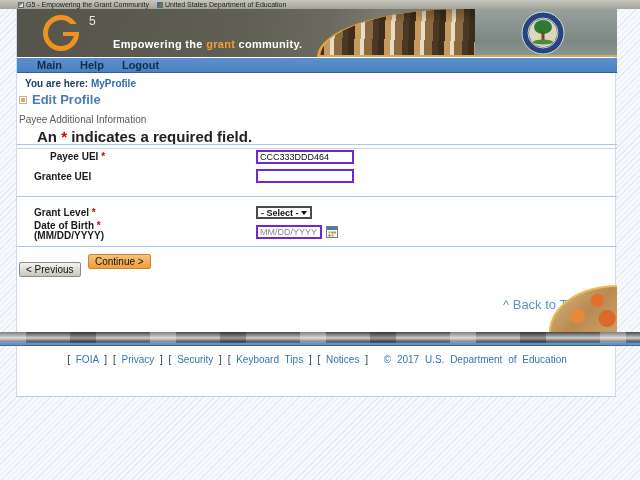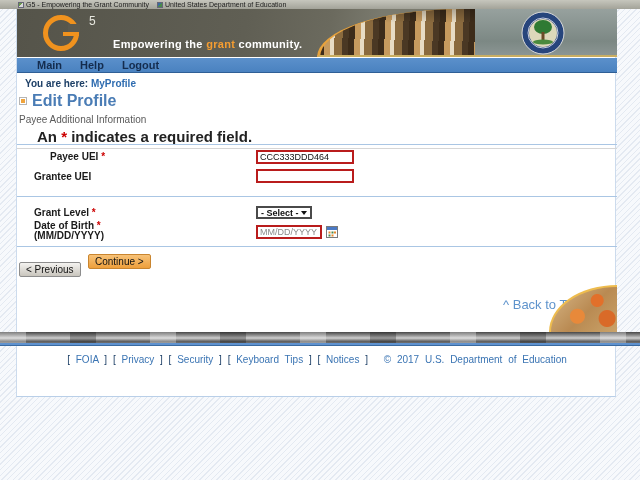--- a/index.html
+++ b/index.html
@@ -78,35 +78,35 @@
     background:linear-gradient(180deg,#5b90cb,#4a82c0);
     border-bottom:1px solid #2f movie62;
     border-bottom:1px solid #2f5f96;
     display:flex; align-items:center; gap:18px; padding-left:20px;
   }
   .nav-item { font-size:11px; font-weight:bold; color:#142c4e; cursor:pointer; }
 
   
   .breadcrumb { position:absolute; left:8px; top:69px; font-size:10px; font-weight:bold; color:#1d3f66; }
   .breadcrumb a { color:#2e6cb0; text-decoration:none; }
-  .page-title { position:absolute; left:2px; top:83px; font-size:16px; font-weight:bold; color:#4a7cb5; display:flex; align-items:center; gap:5px; }
+  .page-title { position:absolute; left:2px; top:83px; font-size:13px; font-weight:bold; color:#4a7cb5; display:flex; align-items:center; gap:5px; }
   .bullet-icon { width:8px; height:8px; background:#f0a43c; border:1px solid #b5b5b5; box-shadow:inset 0 0 0 1px #fff; display:inline-block; }
   .section-title { position:absolute; left:2px; top:105px; font-size:10px; color:#5a5a5a; }
   .required-note { position:absolute; left:20px; top:119px; font-size:15px; font-weight:bold; color:#222; }
   .star { color:#cc0000; }
 
   
   .sep-blue { position:absolute; left:0; width:600px; height:0; border-top:1px solid #aac6e4; }
   .sep-gray { position:absolute; left:0; width:600px; height:0; border-top:1px solid #d6d6d6; }
 
   
   .f-label { position:absolute; left:17px; font-size:10px; font-weight:bold; color:#1a1a1a; line-height:10px; }
   .text-input {
     position:absolute; left:239px; width:98px; height:14px;
-    border:2px solid #b91c1c; font-family:"Liberation Sans",sans-serif; font-size:9px; padding:0 2px; color:#111;
+    border:2px solid #6d28d9; font-family:"Liberation Sans",sans-serif; font-size:9px; padding:0 2px; color:#111;
   }
   .text-input::placeholder { color:#8a8a8a; opacity:1; }
   .select-box {
     position:absolute; left:239px; width:56px; height:13px;
     border:2px solid #4a4a4a; background:#fff; display:flex; align-items:center; justify-content:space-between;
     font-size:9px; font-weight:bold; color:#111; padding:0 3px; cursor:pointer;
   }
   .chev { width:0; height:0; border-left:3px solid transparent; border-right:3px solid transparent; border-top:4px solid #111; }
   .date-input { width:66px; }
   .cal-icon { position:absolute; left:309px; cursor:pointer; }

